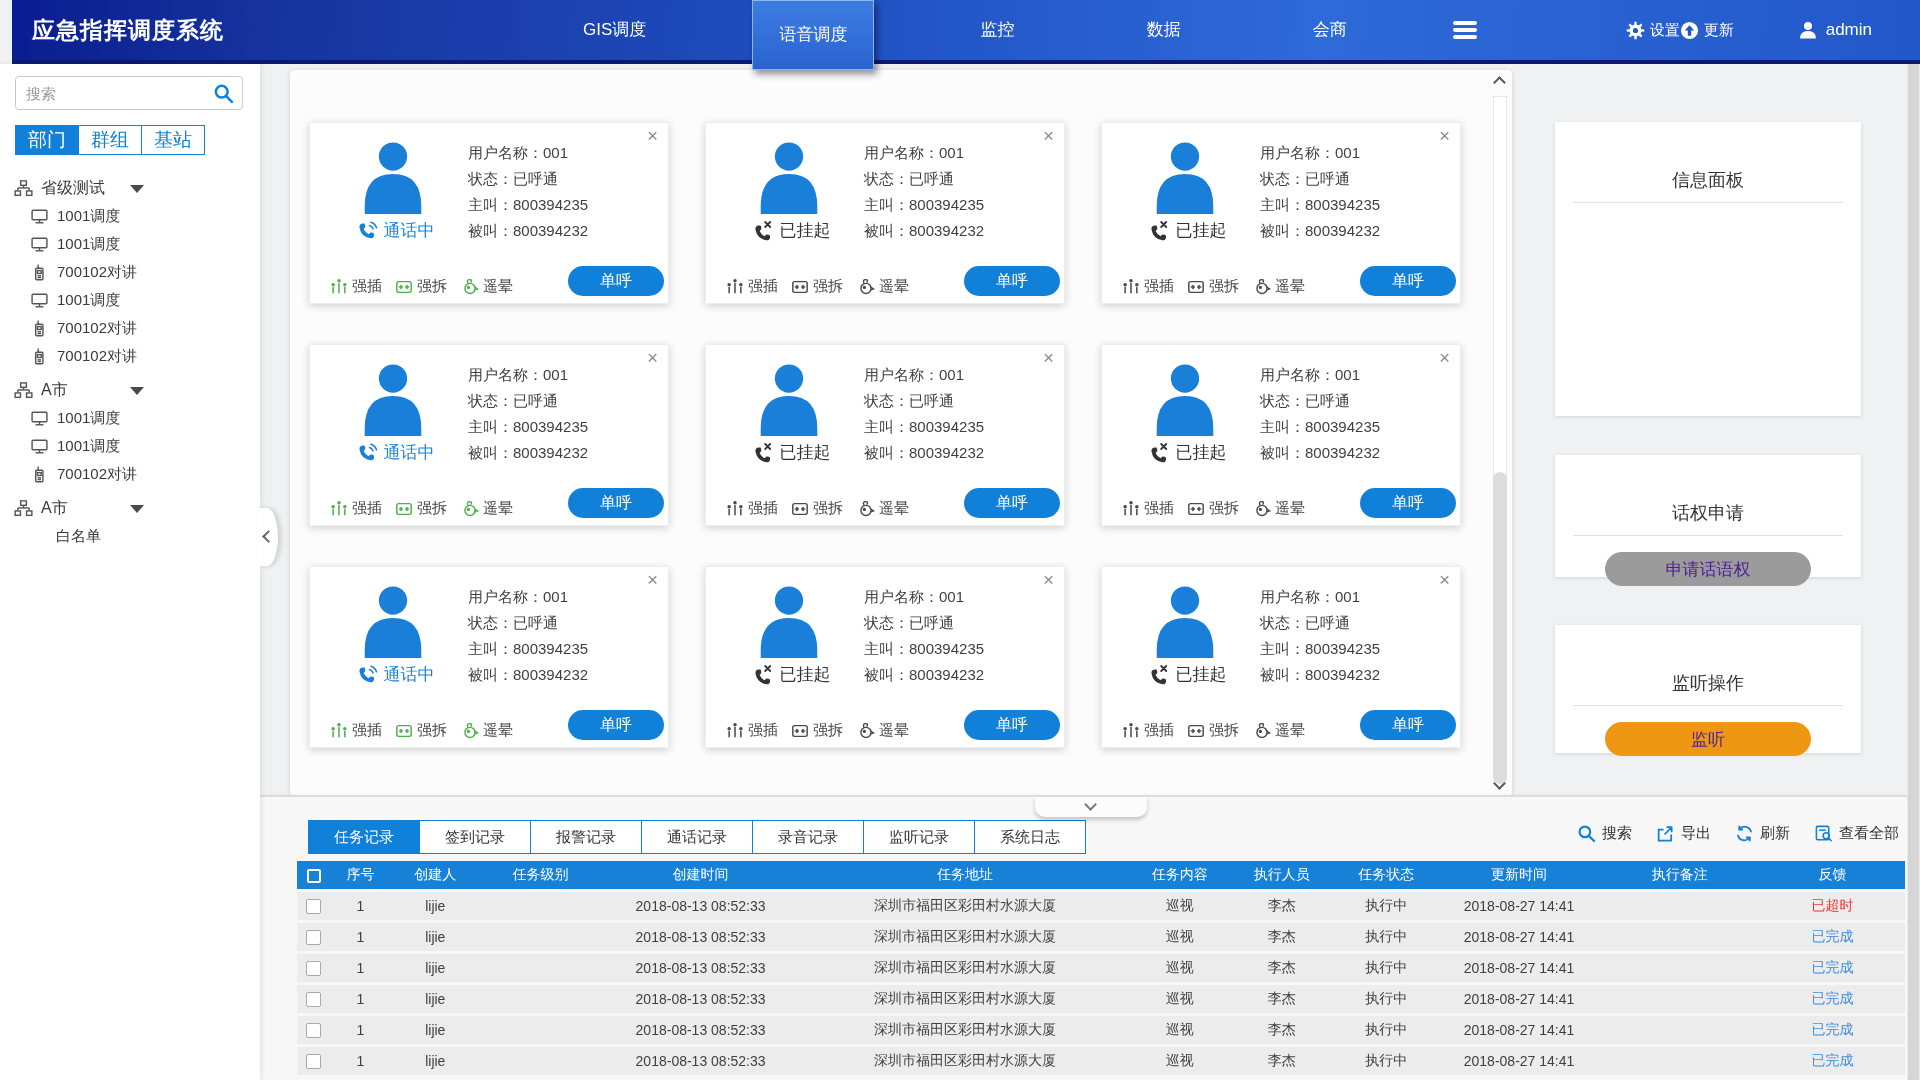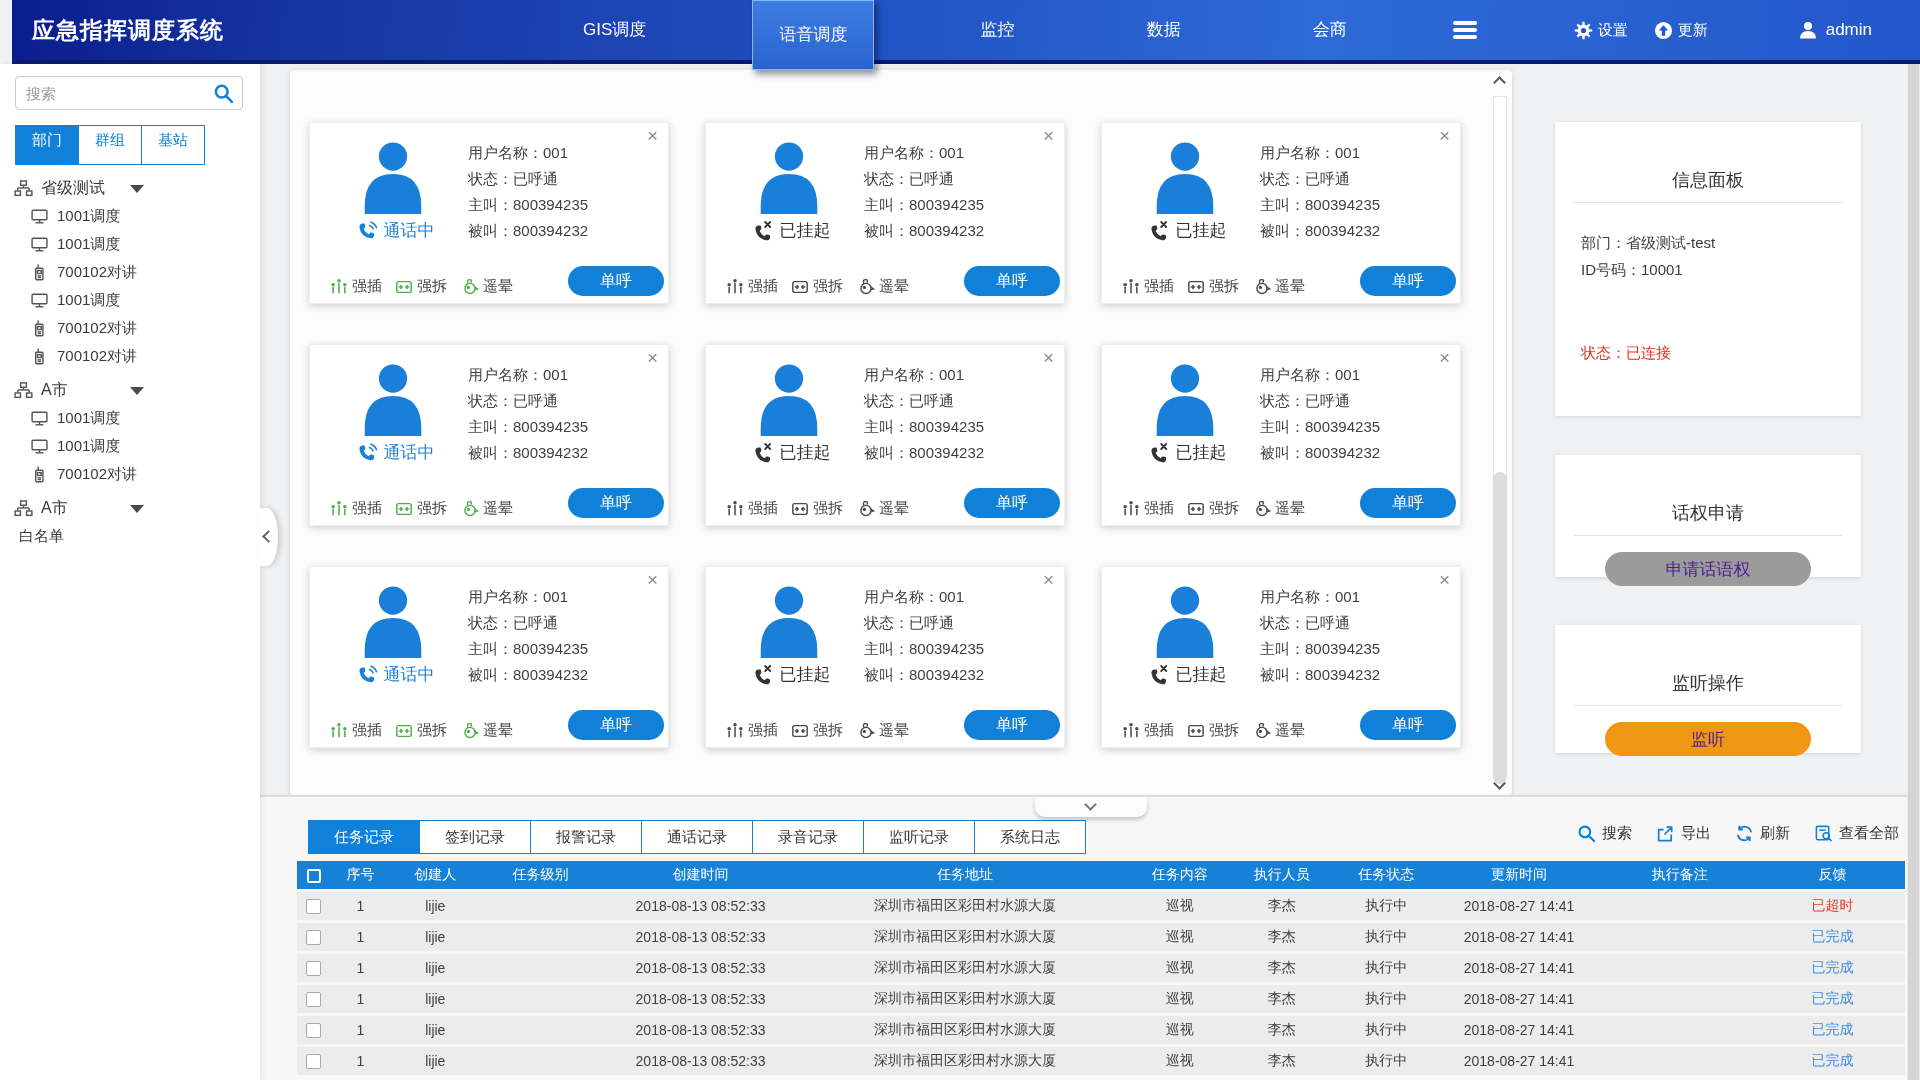--- a/index.html
+++ b/index.html
@@ -13,46 +13,46 @@
   .nav-title { position:absolute; left:20px; top:0; height:60px; line-height:60px;
     color:#fff; font-size:23px; font-weight:bold; letter-spacing:1px; }
   .nav-tabs { position:absolute; left:545px; top:0; width:920px; height:60px;
     display:flex; justify-content:space-between; align-items:center; }
   .nav-tab { color:#fff; font-size:17px; padding:0 26px; height:60px; line-height:60px; cursor:pointer; }
   .nav-tab.active { align-self:flex-start; height:70px; line-height:68px;
     background:linear-gradient(180deg,#3d7de2,#2a63d0);
     border:1px solid #8cb6ef; box-shadow:3px 4px 7px rgba(0,0,20,.45); z-index:5; }
   .hamburger { width:24px; height:18px; display:flex; flex-direction:column; justify-content:space-between; cursor:pointer; }
   .hamburger span { display:block; height:4px; background:#fff; border-radius:2px; }
-  .nav-right { position:absolute; right:60px; top:0; height:60px; display:flex; align-items:center; gap:26px; color:#fff; }
+  .nav-right { position:absolute; right:60px; top:0; height:60px; display:flex; align-items:center; color:#fff; }
   .nav-item { display:flex; align-items:center; gap:5px; font-size:15px; cursor:pointer; }
   .nav-admin { margin-left:64px; font-size:17px; gap:8px; }
 
   
   .sidebar { position:absolute; left:0; top:64px; width:260px; height:1016px;
     background:#fff; box-shadow:2px 0 5px rgba(0,0,0,.08); z-index:20; }
   .search-box { position:absolute; left:15px; top:12px; width:228px; height:34px;
     border:1px solid #c9c9c9; border-radius:4px; background:#fff; }
   .search-box input { position:absolute; left:10px; top:1px; width:180px; height:30px;
     border:none; outline:none; font-size:15px; color:#444; background:transparent; }
   .search-box input::placeholder { color:#9a9a9a; }
   .search-box .icon-search { position:absolute; right:8px; top:6px; color:#1080d8; }
   .seg-tabs { position:absolute; left:15px; top:61px; display:flex; }
-  .seg-tab { width:64px; height:40px; line-height:28px; text-align:center; font-size:15px;
+  .seg-tab { width:64px; height:30px; line-height:28px; text-align:center; font-size:19px;
     border:1px solid #1080d8; color:#1080d8; background:#fff; margin-left:-1px; cursor:pointer; }
   .seg-tab:first-child { margin-left:0; }
   .seg-tab.active { background:#1080d8; color:#fff; }
   .tree { position:absolute; left:0; top:104px; width:260px; }
   .tree-row { position:relative; height:28px; display:flex; align-items:center; font-size:15px;
     color:#3a3a3a; cursor:pointer; }
   .tree-row.org { margin-top:6px; font-size:16px; }
   .tree-row .ticon { display:none; margin-right:8px; color:#555; }
   .tree-row.org { padding-left:14px; }
   .tree-row.lv1 { padding-left:30px; }
-  .tree-row.plain.lv1 { padding-left:19px; }
+  .tree-row.plain.lv1 { padding-left:56px; }
   .tree-row.org .ticon-org { display:inline-block; }
   .tree-row.monitor .ticon-monitor { display:inline-block; }
   .tree-row.radio .ticon-radio { display:inline-block; }
   .tree-arrow { display:none; position:absolute; left:130px; top:11px; width:0; height:0;
     border-left:7px solid transparent; border-right:7px solid transparent; border-top:8px solid #4a4a4a; }
   .tree-row.org .tree-arrow { display:block; }
   .side-handle { position:absolute; left:258px; top:444px; width:20px; height:58px; background:#fff;
     border-radius:0 55% 55% 0 / 0 50% 50% 0; box-shadow:3px 0 5px rgba(0,0,0,.15); cursor:pointer; z-index:21; }
   .side-handle .chev { position:absolute; left:6px; top:24px; }
 
@@ -883,25 +883,20 @@
     <span class="chev up cs-up"></span>
     <div class="cs-track"></div>
     <div class="cs-thumb"></div>
     <span class="chev down cs-down"></span>
   </div>
 </main>
 
 <section class="rpanel panel-info">
   <div class="rpanel-title">信息面板</div>
   <div class="rpanel-divider"></div>
-  <div class="info-lines">
-    <div>部门：省级测试-test</div>
-    <div>ID号码：10001</div>
-    <div class="info-status">状态：已连接</div>
-  </div>
 </section>
 
 <section class="rpanel panel-talk">
   <div class="rpanel-title">话权申请</div>
   <div class="rpanel-divider"></div>
   <button class="pill-btn btn-gray">申请话语权</button>
 </section>
 
 <section class="rpanel panel-monitor">
   <div class="rpanel-title">监听操作</div>

